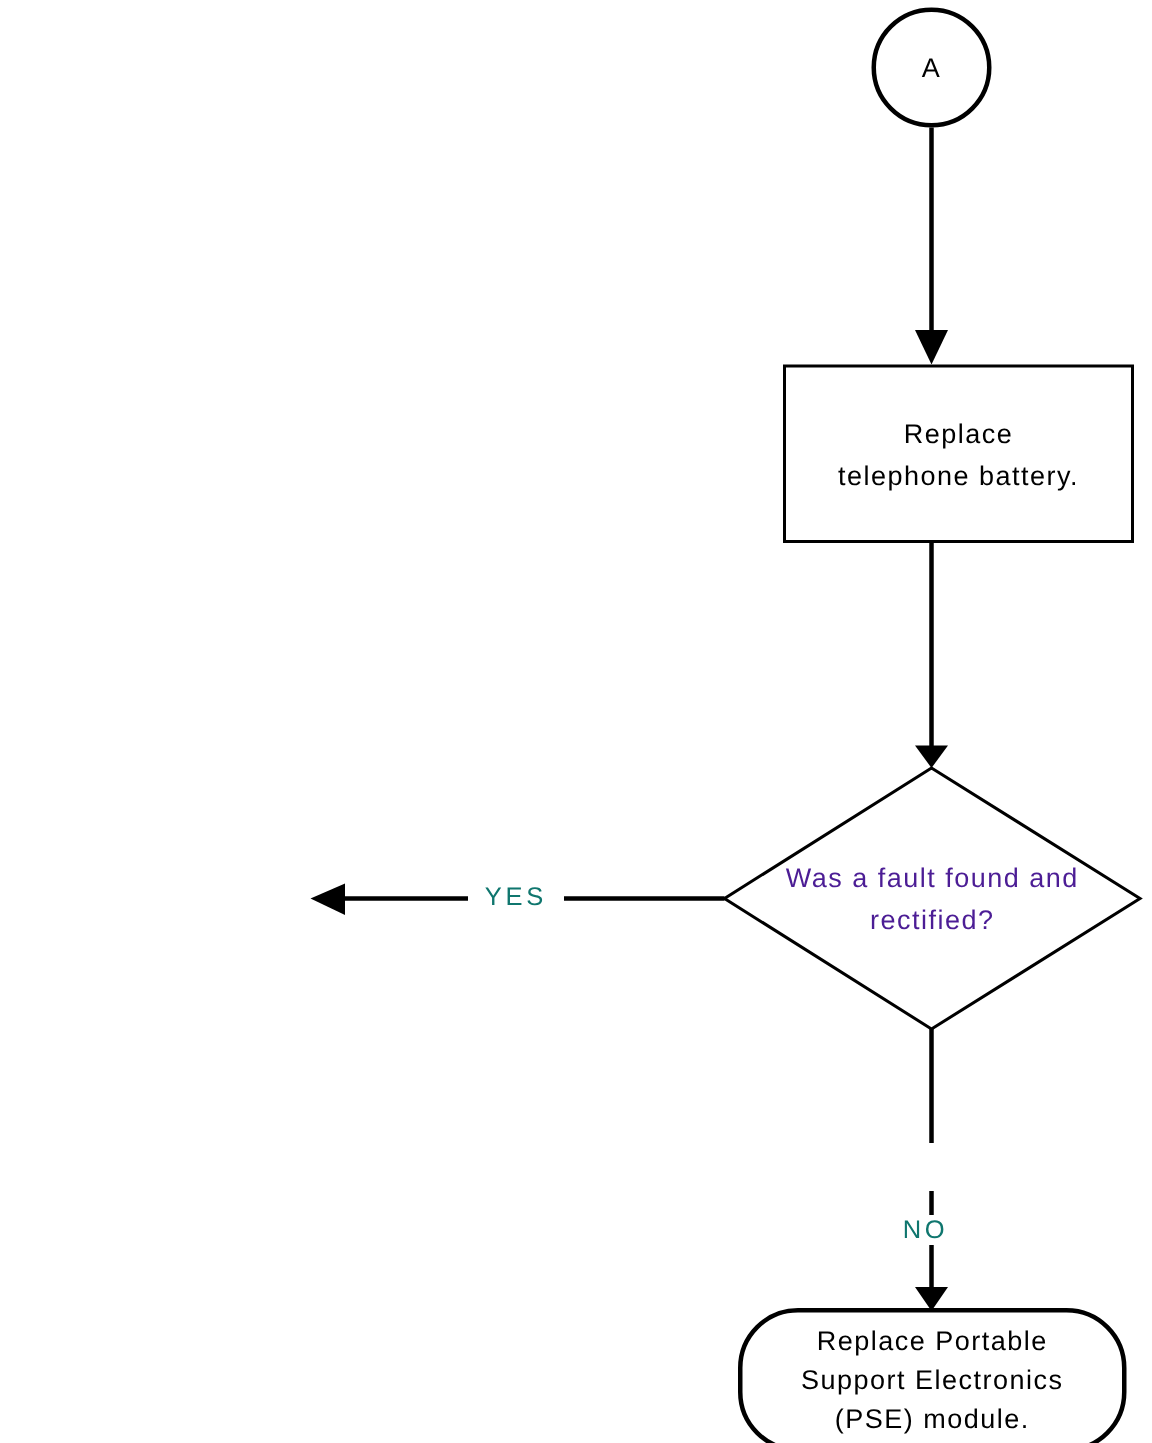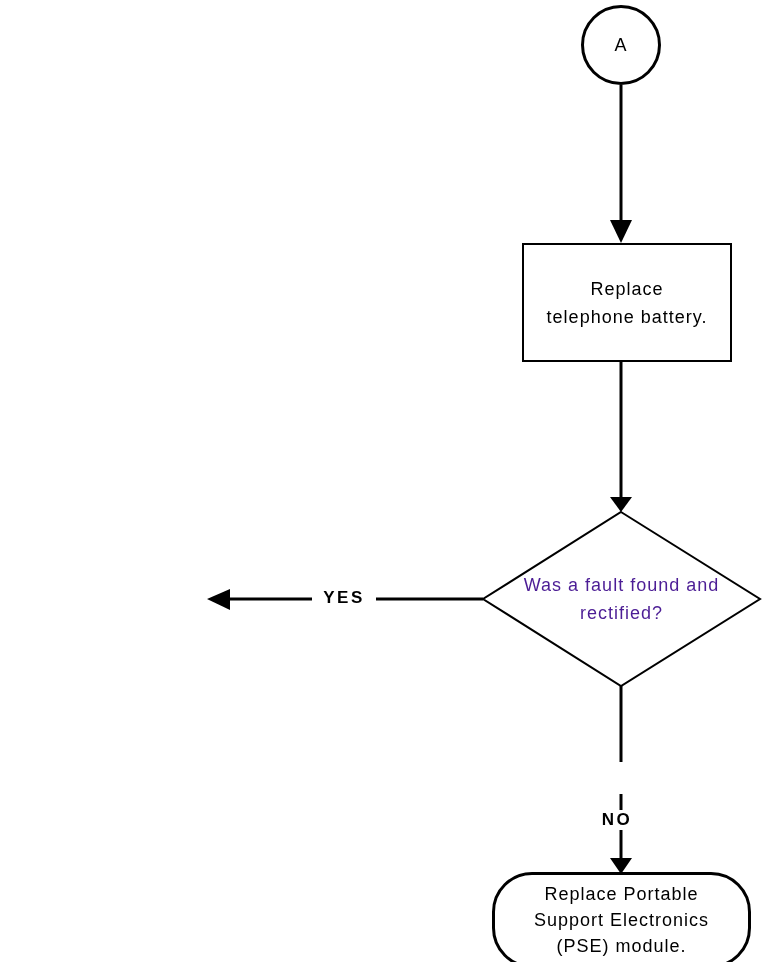--- a/index.html
+++ b/index.html
@@ -44,21 +44,21 @@
     left: 581px;
     top: 5px;
     width: 80px;
     height: 80px;
     border-width: 3px;
     border-radius: 50%;
   }
   .process-node {
     left: 522px;
     top: 243px;
-    width: 210px;
+    width: 234px;
     height: 119px;
   }
   .terminal-end {
     left: 10px;
     top: 560px;
     width: 198px;
     height: 78px;
     border-width: 3px;
     border-radius: 39px;
   }
@@ -84,23 +84,22 @@
     font-size: 18px;
     line-height: 28px;
     letter-spacing: 1px;
     color: #4c1d95;
   }
   .edge-label {
     position: absolute;
     font-size: 17px;
     letter-spacing: 2.5px;
     text-align: center;
-    color: #000000;
+    color: #0f766e;
     background: #ffffff;
-    font-weight: bold;
   }
   .yes-label {
     left: 312px;
     top: 588px;
     width: 64px;
   }
   .no-label {
     left: 593px;
     top: 766px;
     width: 48px;

